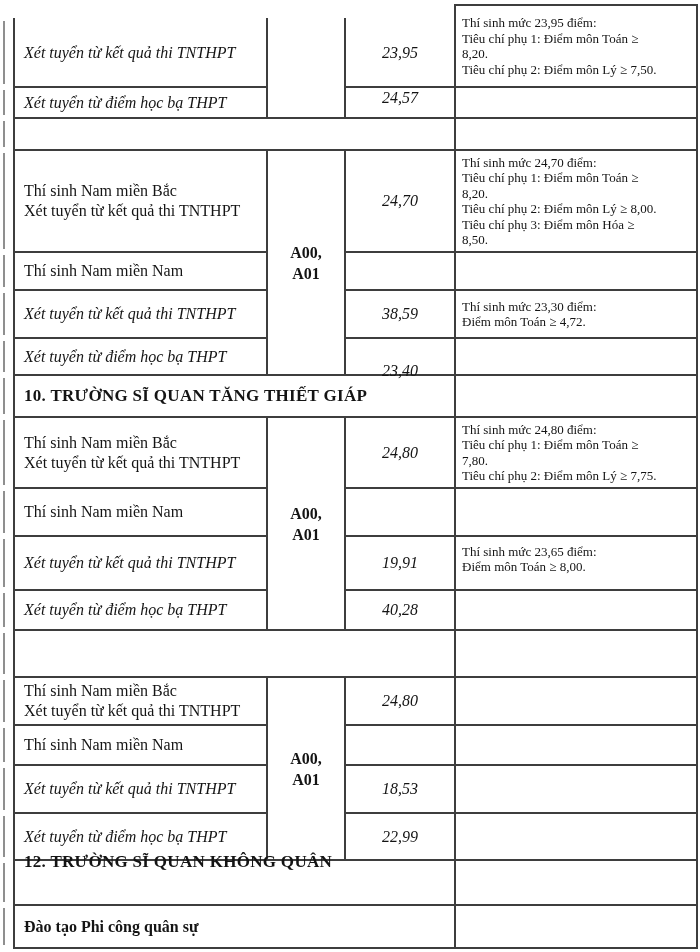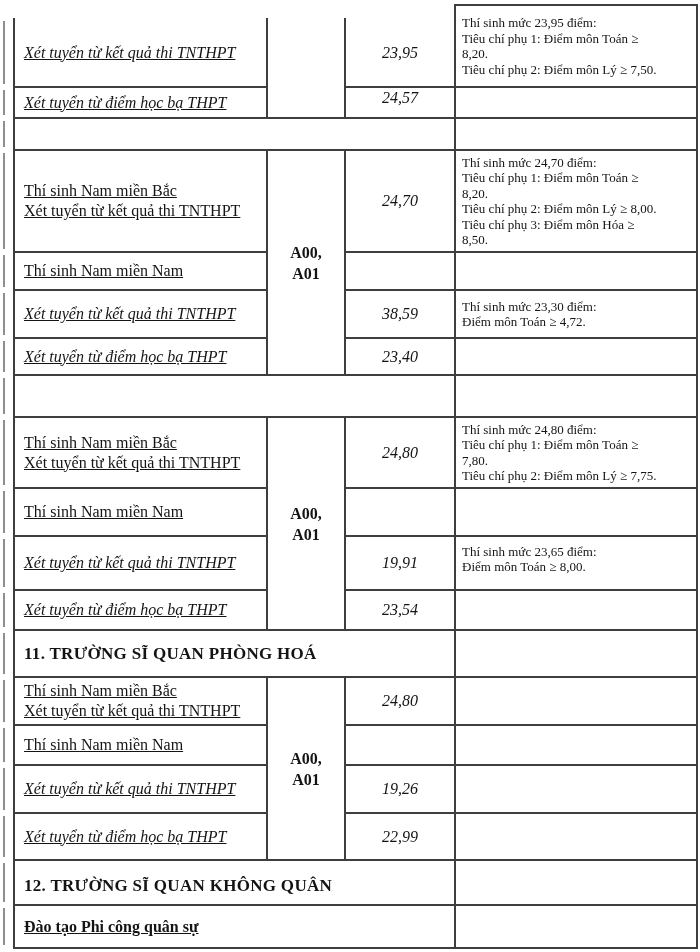--- a/index.html
+++ b/index.html
@@ -5,21 +5,21 @@
   html,body { margin:0; padding:0; background:#ffffff; }
   .page {
     position:relative;
     width:700px; height:952px;
     background:#ffffff;
     font-family:"Liberation Serif","DejaVu Serif",serif;
     color:#141414;
     overflow:hidden;
   }
   .cell { position:absolute; display:flex; align-items:center; }
-  .c1   { left:24px; width:235px; font-size:16px; line-height:20px;text-decoration:underline; }
+  .c1   { left:24px; width:235px; font-size:16px; line-height:20px; }
   .it   { font-style:italic; }
   .b    { font-weight:bold; }
   .score{ left:345px; width:110px; justify-content:center; text-align:center; font-size:16px;font-style:italic; }
   .note { left:462px; width:230px; font-size:13px; line-height:15.5px; white-space:pre-line; }
   .hdr  { left:24px; width:425px; font-weight:bold; font-size:17px; letter-spacing:0.3px; }
   .codes{ left:267px; width:78px; justify-content:center; text-align:center;
           font-weight:bold; font-size:16px; line-height:21px; white-space:pre-line; }
   .pre  { white-space:pre-line; }
   .vl, .hl, .stub { position:absolute; }
 </style>
@@ -110,47 +110,47 @@
 8,20.
 Tiêu chí phụ 2: Điểm môn Lý ≥ 8,00.
 Tiêu chí phụ 3: Điểm môn Hóa ≥
 8,50.</div>
   <div class="cell c1" style="top:252px;height:38px">Thí sinh Nam miền Nam</div>
   <div class="cell c1 it" style="top:290px;height:48px">Xét tuyển từ kết quả thi TNTHPT</div>
   <div class="cell score it" style="top:290px;height:48px">38,59</div>
   <div class="cell note" style="top:290px;height:48px">Thí sinh mức 23,30 điểm:
 Điểm môn Toán ≥ 4,72.</div>
   <div class="cell c1 it" style="top:338px;height:37px">Xét tuyển từ điểm học bạ THPT</div>
-  <div class="cell score it" style="top:338px;height:37px">23,40</div>
+  <div class="cell score it" style="top:352px;height:37px">23,40</div>
 
+  <div class="cell hdr" style="top:375px;height:42px">10. TRƯỜNG SĨ QUAN TĂNG THIẾT GIÁP</div>
   <div class="cell codes" style="top:417px;height:213px">A00,
 A01</div>
   <div class="cell c1 pre" style="top:417px;height:71px">Thí sinh Nam miền Bắc
 Xét tuyển từ kết quả thi TNTHPT</div>
   <div class="cell score" style="top:417px;height:71px">24,80</div>
   <div class="cell note" style="top:417px;height:71px">Thí sinh mức 24,80 điểm:
 Tiêu chí phụ 1: Điểm môn Toán ≥
 7,80.
 Tiêu chí phụ 2: Điểm môn Lý ≥ 7,75.</div>
   <div class="cell c1" style="top:488px;height:48px">Thí sinh Nam miền Nam</div>
   <div class="cell c1 it" style="top:536px;height:54px">Xét tuyển từ kết quả thi TNTHPT</div>
   <div class="cell score it" style="top:536px;height:54px">19,91</div>
   <div class="cell note" style="top:536px;height:46px">Thí sinh mức 23,65 điểm:
 Điểm môn Toán ≥ 8,00.</div>
   <div class="cell c1 it" style="top:590px;height:40px">Xét tuyển từ điểm học bạ THPT</div>
-  <div class="cell score it" style="top:590px;height:40px">23,54</div>
+  <div class="cell score it" style="top:590px;height:40px">40,28</div>
 
-  <div class="cell hdr" style="top:630px;height:47px">11. TRƯỜNG SĨ QUAN PHÒNG HOÁ</div>
   <div class="cell codes" style="top:677px;height:183px">A00,
 A01</div>
   <div class="cell c1 pre" style="top:677px;height:48px">Thí sinh Nam miền Bắc
 Xét tuyển từ kết quả thi TNTHPT</div>
   <div class="cell score" style="top:677px;height:48px">24,80</div>
   <div class="cell c1" style="top:725px;height:40px">Thí sinh Nam miền Nam</div>
   <div class="cell c1 it" style="top:765px;height:48px">Xét tuyển từ kết quả thi TNTHPT</div>
-  <div class="cell score it" style="top:765px;height:48px">19,26</div>
+  <div class="cell score it" style="top:765px;height:48px">18,53</div>
   <div class="cell c1 it" style="top:813px;height:47px">Xét tuyển từ điểm học bạ THPT</div>
   <div class="cell score it" style="top:813px;height:47px">22,99</div>
 
-  <div class="cell hdr" style="top:864px;height:43px">12. TRƯỜNG SĨ QUAN KHÔNG QUÂN</div>
+  <div class="cell hdr" style="top:840px;height:43px">12. TRƯỜNG SĨ QUAN KHÔNG QUÂN</div>
   <div class="cell c1 b" style="top:905px;height:43px">Đào tạo Phi công quân sự</div>
 
 </div>
 
 </body></html>

